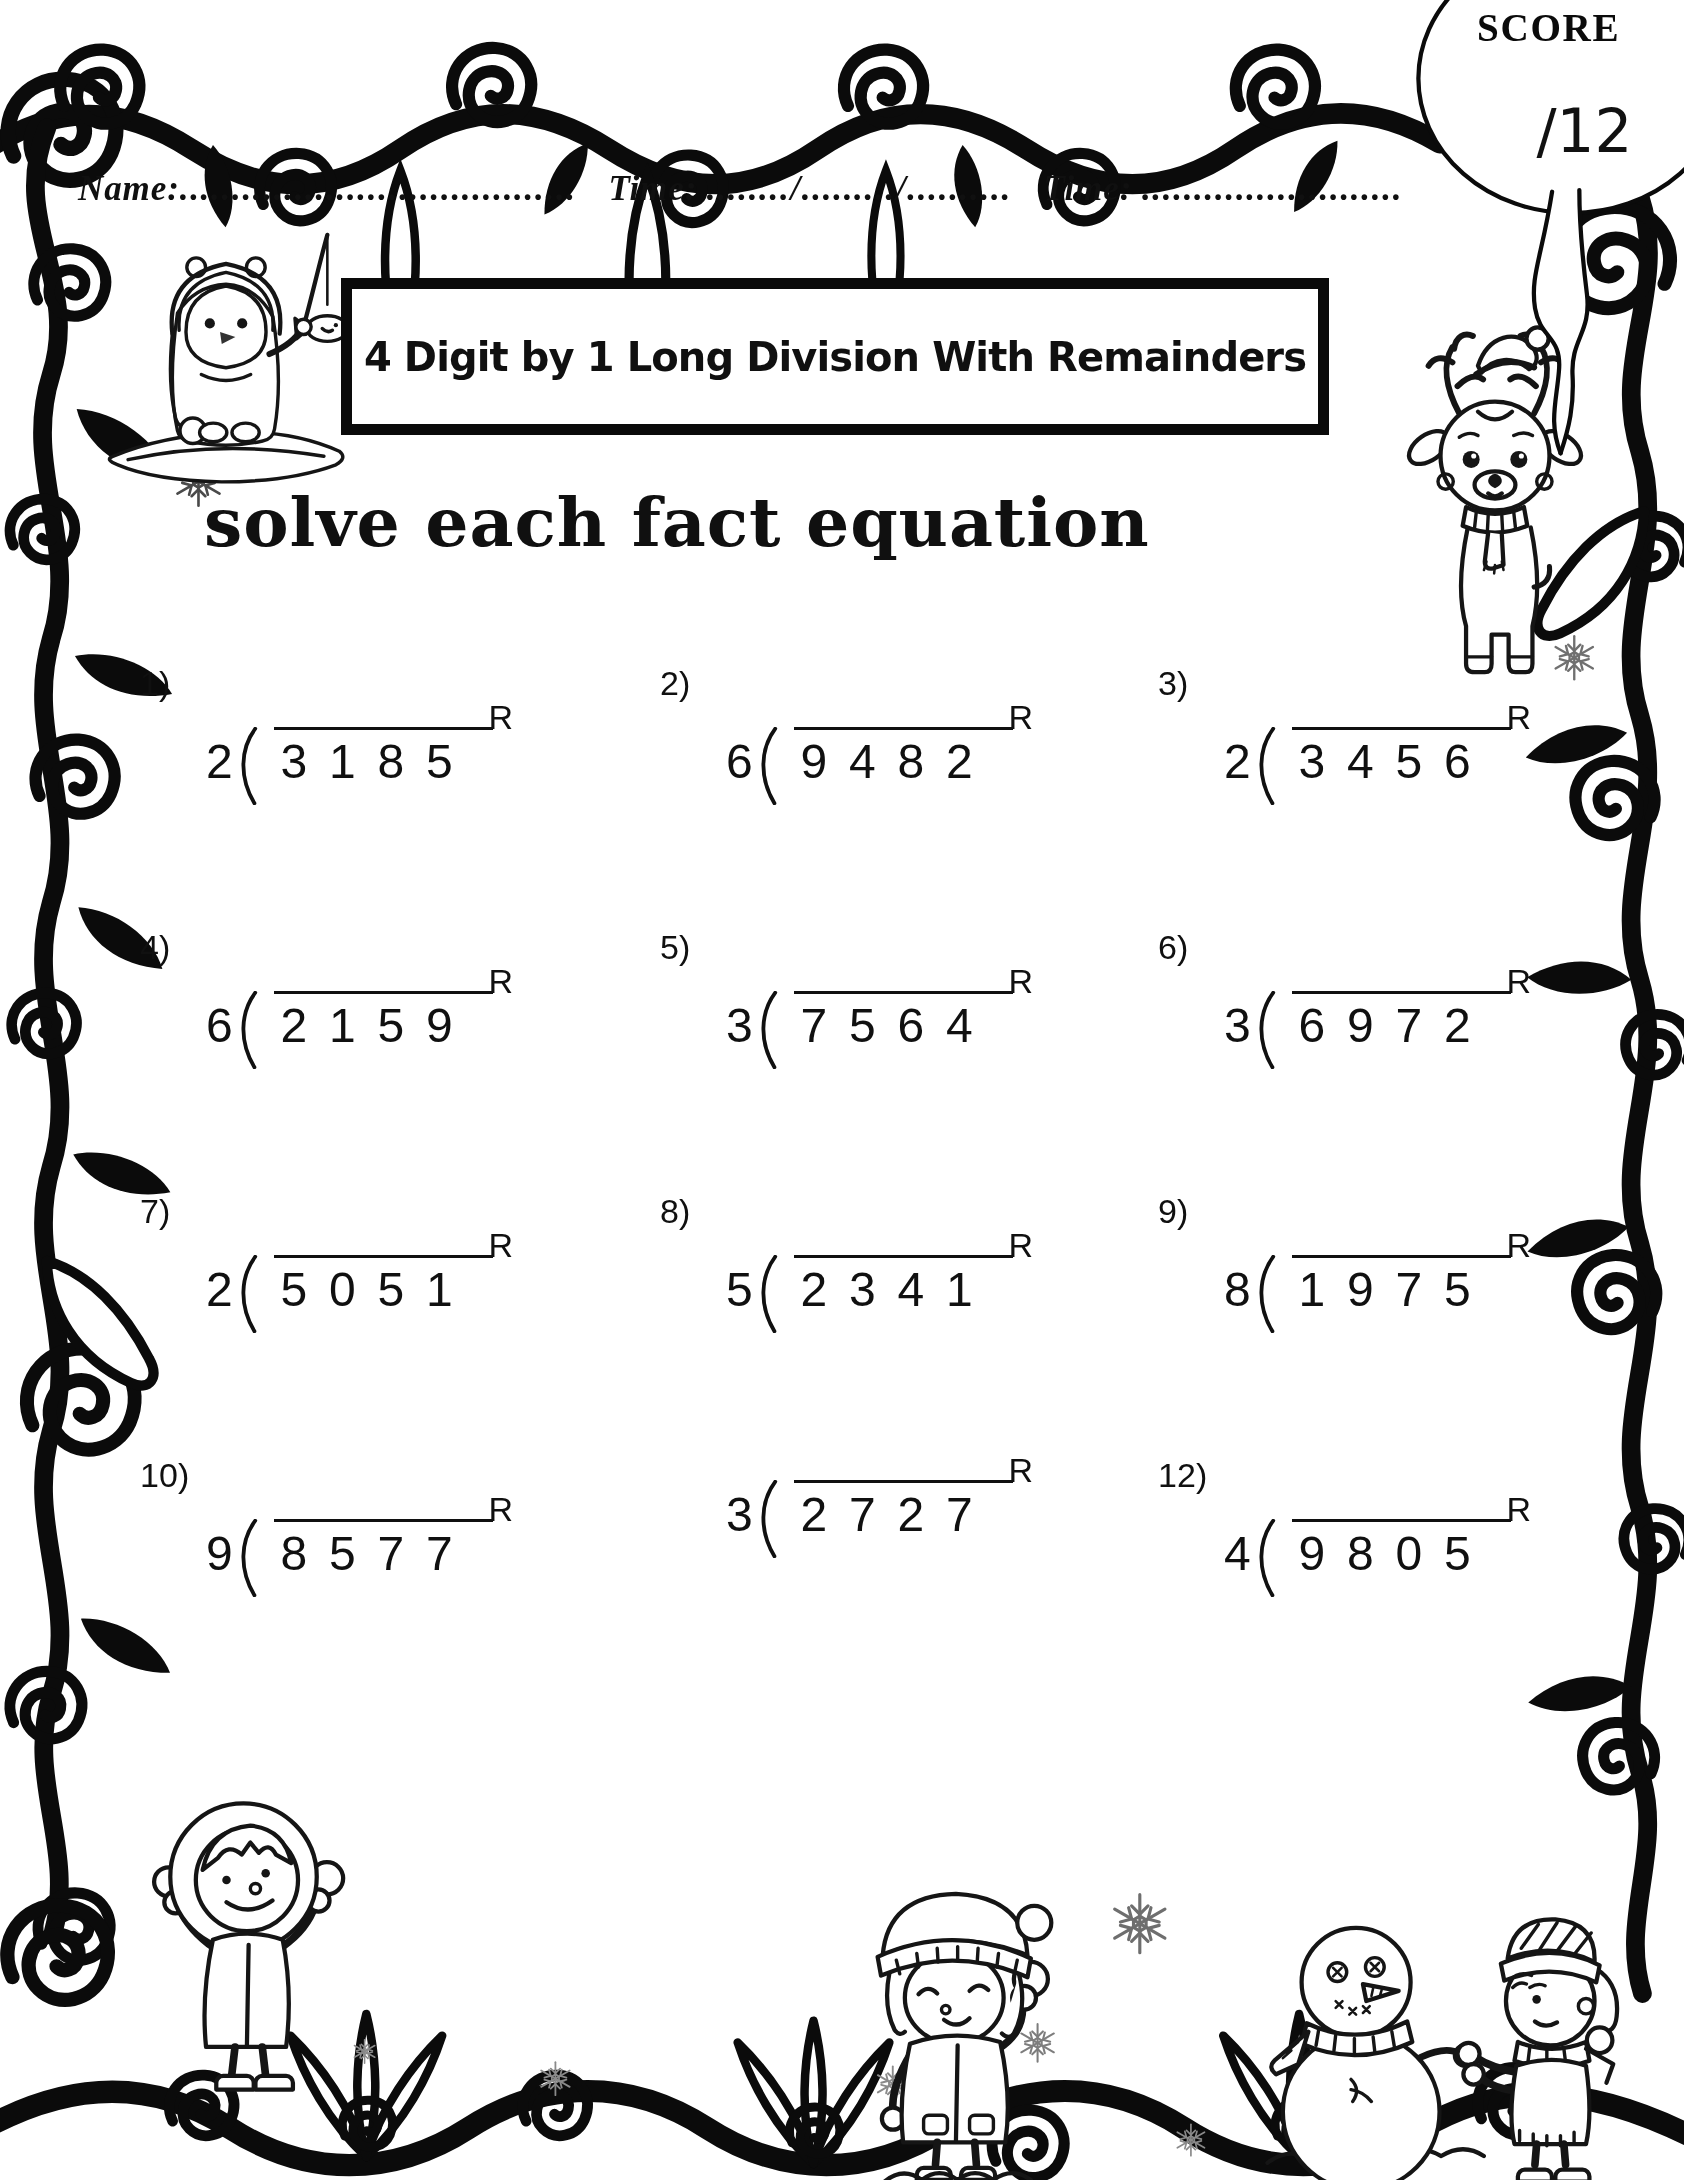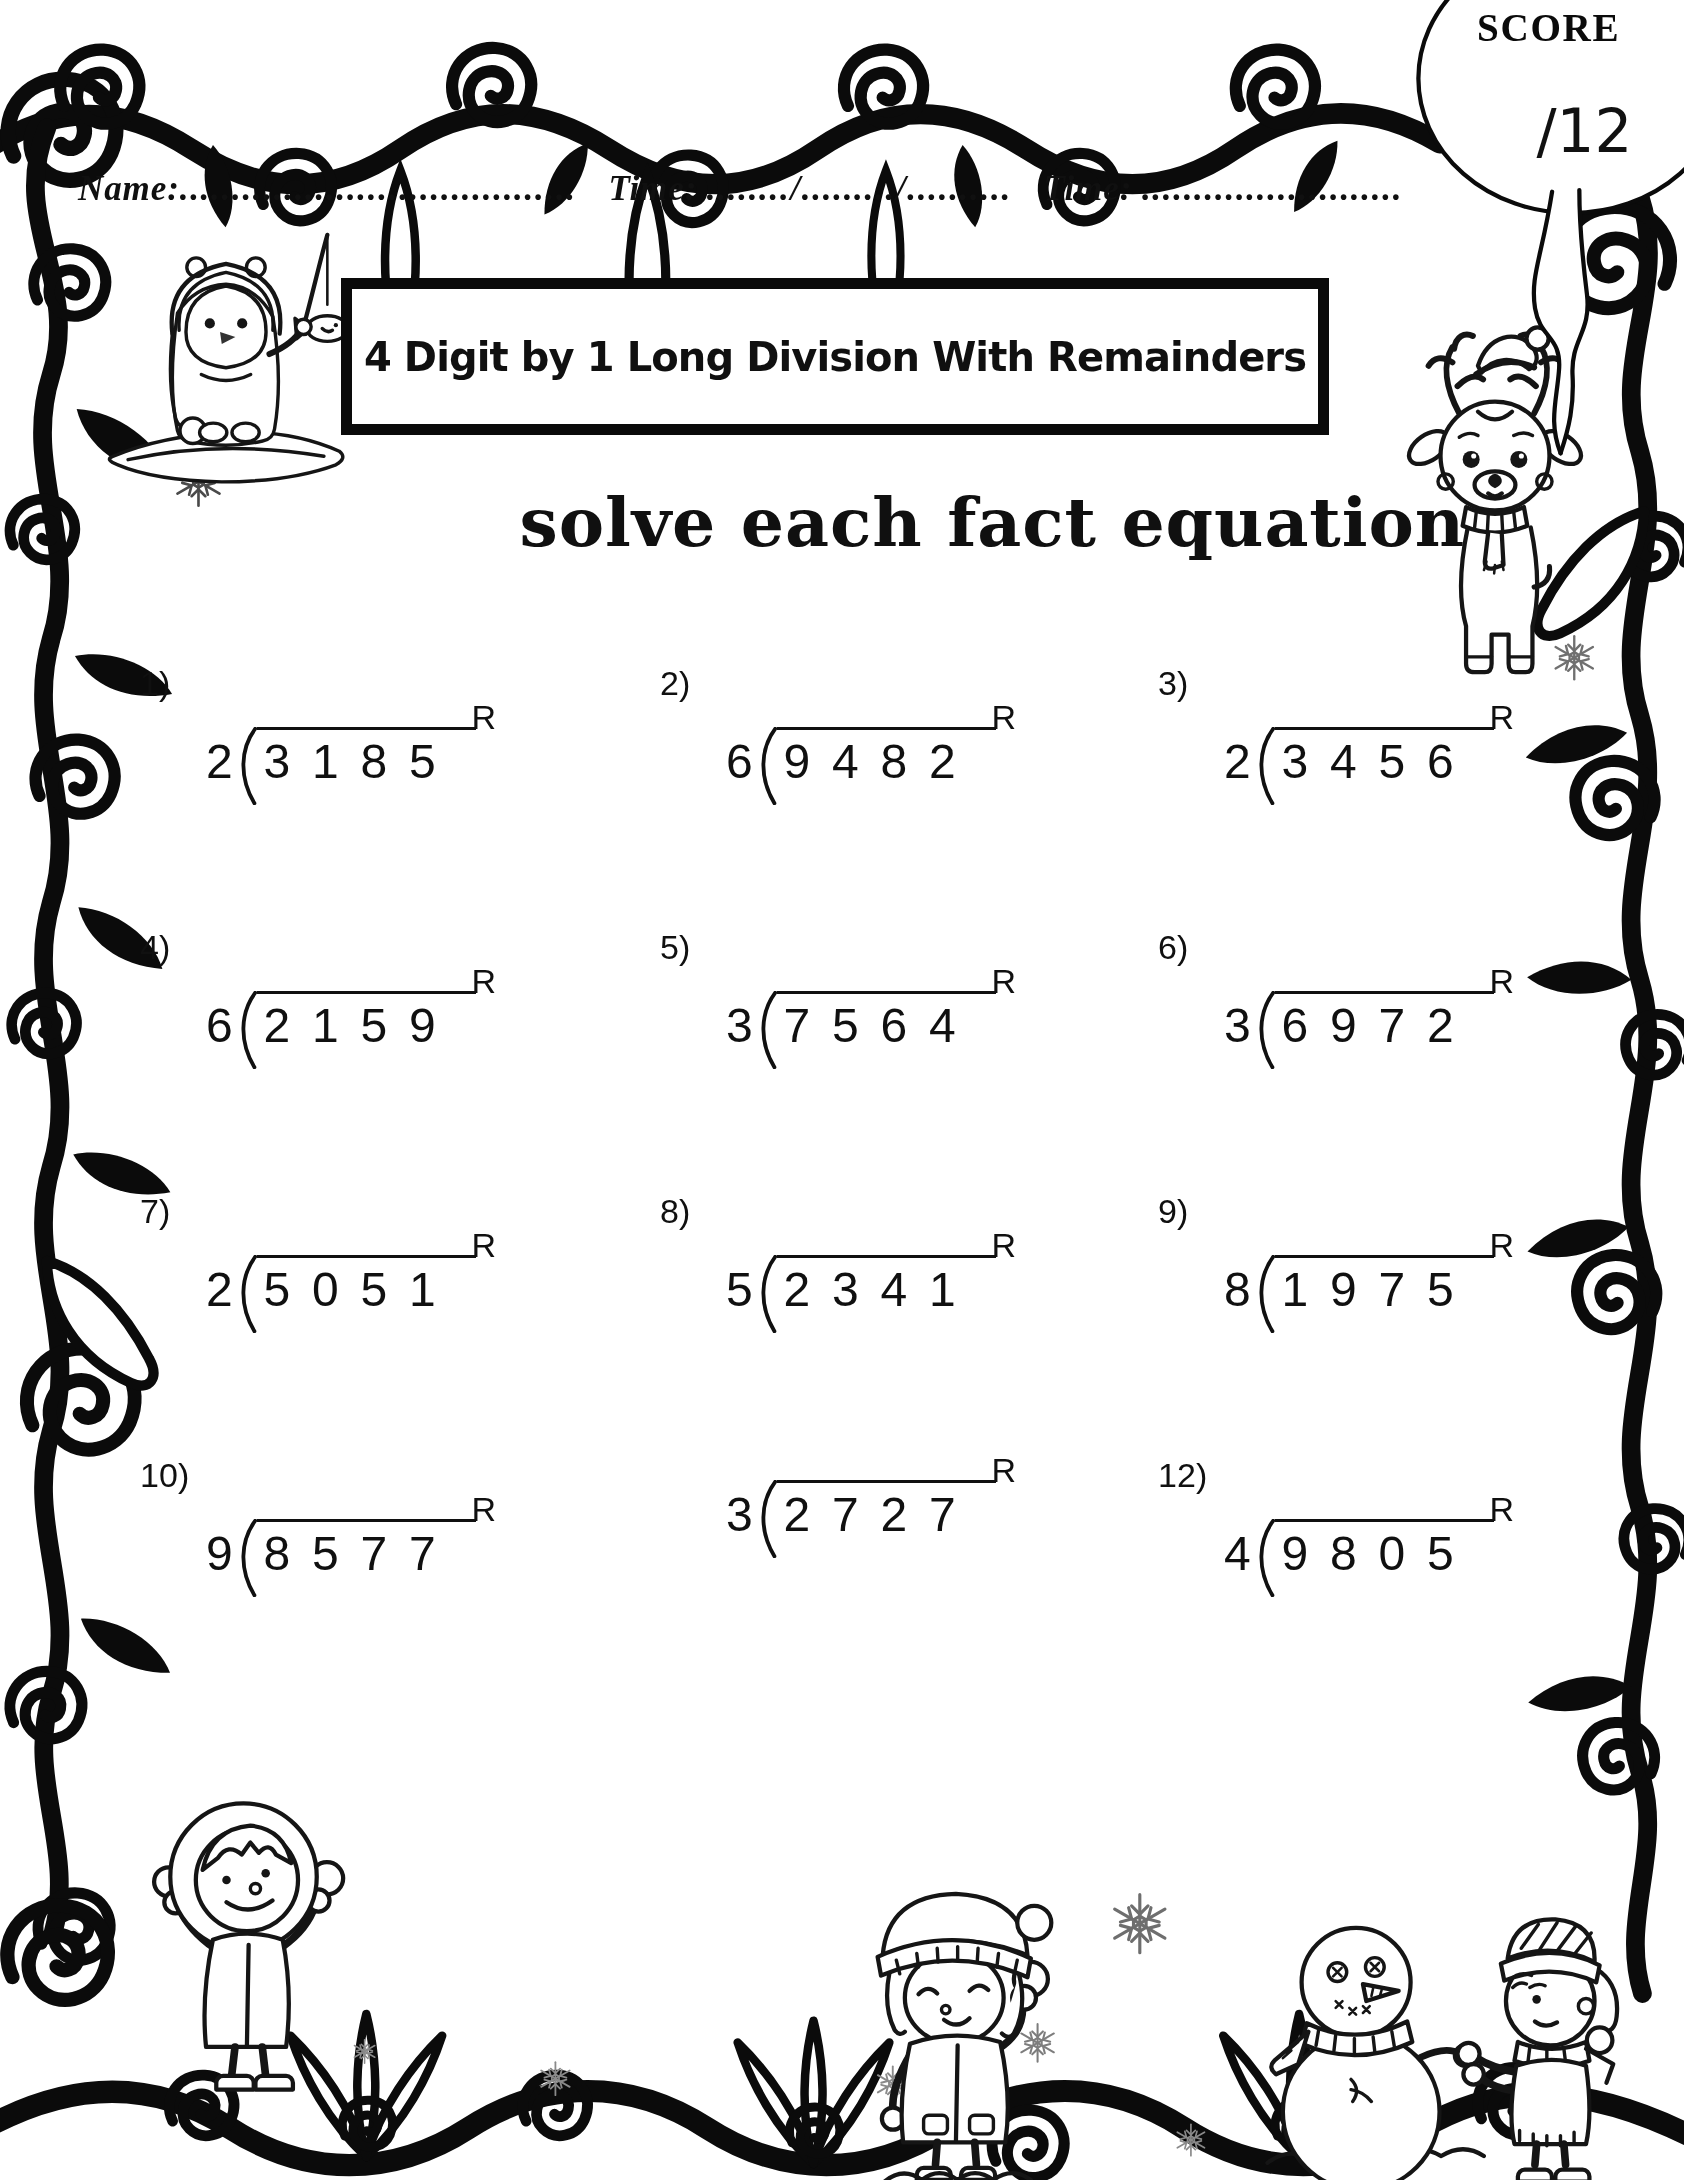--- a/index.html
+++ b/index.html
@@ -27,35 +27,35 @@
   .title-box{
     position:absolute;left:341px;top:278px;width:988px;height:157px;z-index:5;
     border:11px solid #0a0a0a;box-sizing:border-box;background:#fff;
     display:flex;align-items:center;justify-content:center;
   }
   .title-box .t{
     font-family:"DejaVu Sans",sans-serif;font-weight:700;font-size:40px;
     letter-spacing:-0.9px;white-space:nowrap;
   }
   .subtitle{
-    position:absolute;left:204px;top:482px;width:1261px;z-index:5;text-align:right;
+    position:absolute;left:204px;top:482px;width:1261px;z-index:5;text-align:left;
     font-family:"DejaVu Serif",serif;font-weight:bold;font-size:68px;letter-spacing:0.9px;
   }
 
   
   .problems{
     position:absolute;left:135px;top:664px;width:1440px;z-index:5;
     display:grid;grid-template-columns:520px 498px 1fr;grid-auto-rows:155px;row-gap:109px;
   }
   .cell{position:relative;padding-left:5.1px;}
   .p-label{font-size:34px;line-height:1.15;}
   .p-body{display:inline-flex;align-items:flex-start;margin:24px 0 0 66px;}
   .divisor{font-size:48px;line-height:1;margin-top:11px;}
   .paren{width:25.6px;height:78px;margin:0 -3.4px 0 1.7px;flex:none;}
-  .under{position:relative;border-top:3.4px solid #101010;padding:7.7px 39px 3.4px 6.8px;}
+  .under{position:relative;border-top:3.4px solid #101010;padding:7.7px 39px 3.4px 6.8px;margin-left:17px;}
   .answer-slot{position:absolute;left:0;top:-53px;width:100%;height:49px;}
   .dividend{font-size:48px;line-height:1;word-spacing:5.1px;letter-spacing:1.7px;white-space:nowrap;}
   .r-lbl{font-size:34px;line-height:1;margin-left:-5.1px;transform:translateY(-80%);}
 </style>
 </head>
 <body>
 
 <svg id="border-svg" width="1685" height="2181" viewBox="0 0 1978 2560">
   <defs>
     <path id="spiral" d="M-36,22 C-50,-8 -28,-40 6,-38 C36,-36 52,-8 40,20 C30,42 2,48 -14,32 C-28,18 -24,-6 -6,-12 C9,-17 22,-7 19,6 C17,16 7,19 1,13" fill="none" stroke-linecap="round"></path>

